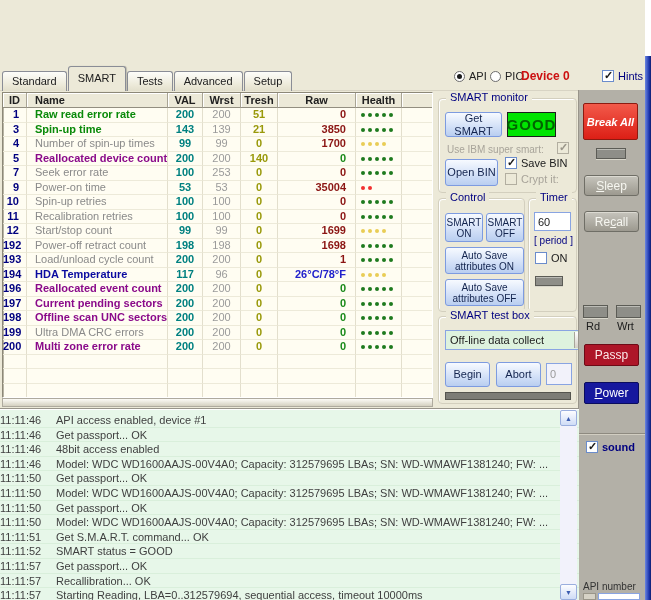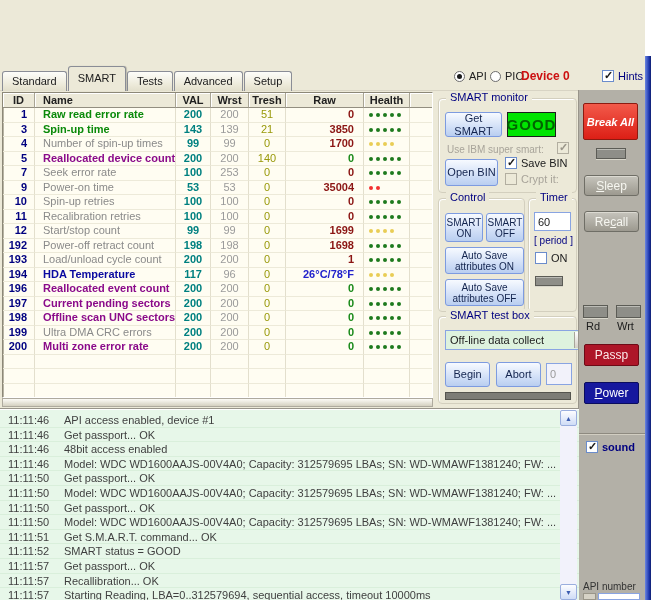--- a/index.html
+++ b/index.html
@@ -40,29 +40,29 @@
   #table { position:absolute; left:2px; top:92px; width:431px; height:306px; background:#fffdf2;
     border:1px solid #8c8878; border-right-color:#fff; border-bottom-color:#fff;
     box-shadow:inset 1px 1px 0 #b8b4a4; overflow:hidden; }
   .tr, #table-header { display:flex; }
   #table-header { height:15px; }
   .th { background:#ece9d8; border-right:1px solid #a8a494; border-bottom:1px solid #928e80;
     box-shadow:inset 1px 1px 0 #fff; font-weight:bold; text-align:center; line-height:14px; }
   .tr { height:14.5px; }
   .td { border-right:1px solid #e3dfcd; border-bottom:1px solid #edead9; line-height:13.8px;
     white-space:nowrap; overflow:hidden; }
-  .c-id,.h-id { width:32px; } .c-name,.h-name { width:141px; } .c-val,.h-val { width:35px; }
+  .c-id,.h-id { width:24px; } .c-name,.h-name { width:141px; } .c-val,.h-val { width:35px; }
   .c-wrst,.h-wrst { width:38px; } .c-tresh,.h-tresh { width:37px; } .c-raw,.h-raw { width:78px; }
   .c-health,.h-health { width:46px; } .c-fill,.h-fill { flex:1; border-right:none; }
   .h-name { text-align:left; padding-left:8px; }
   .c-id { text-align:right; padding-right:7px; color:#000080; font-weight:bold; }
   .c-name { padding-left:8px; }
   .c-val { text-align:center; color:#008080; font-weight:bold; }
   .c-wrst { text-align:center; color:#9a9a9a; }
-  .c-tresh { text-align:center; color:#99990a; font-weight:normal; }
+  .c-tresh { text-align:center; color:#99990a; font-weight:bold; }
   .c-raw { text-align:right; padding-right:9px; font-weight:bold; }
   .c-health { padding-left:5px; }
   .n-green { color:#0a8a0a; font-weight:bold; } .n-gray { color:#8a8a8a; }
   .n-purple { color:#8a0a8a; font-weight:bold; } .n-blue { color:#0a0aa0; font-weight:bold; }
   .r-red { color:#8b1513; } .r-green { color:#1a8a1a; } .r-blue { color:#2222cc; }
   .dot { display:inline-block; width:4px; height:4px; border-radius:50%; margin-right:3px;
     margin-top:5px; vertical-align:top; }
   .dot.green { background:#1e7a1e; } .dot.yellow { background:#e9cd55; } .dot.red { background:#f23030; }
   #h-scrollbar { position:absolute; left:2px; top:398px; width:431px; height:9px;
     background:linear-gradient(#fcfbf6,#d4d0c0); border:1px solid #aeaa9e; }
@@ -104,21 +104,21 @@
   .btn-power { position:absolute; background:#16189e; border:1px solid #0a0c5e; border-radius:2px;
     color:#fff; font-size:12px; display:flex; align-items:center; justify-content:center; }
   #side-sep { position:absolute; left:578px; top:433px; width:67px; height:2px;
     border-top:1px solid #8e8a80; border-bottom:1px solid #d2cec2; }
 
   
   #log { position:absolute; left:0; top:408px; width:579px; height:192px; background:#e7f7e9;
     border-top:1px solid #98948a; box-shadow:inset 0 1px 0 #fff; padding-top:4px; overflow:hidden; }
   .log-line { display:flex; height:14.6px; line-height:14px; border-bottom:1px solid #d9efdb;
     color:#3f3f3f; white-space:nowrap; overflow:hidden; }
-  .log-time { width:46px; margin-left:8px; flex:none; }
+  .log-time { width:46px; flex:none; }
   .log-msg { margin-left:10px; }
   #log-scroll { position:absolute; left:560px; top:410px; width:17px; height:190px; background:#f2f2fb; }
   .sc-btn { position:absolute; left:0; width:17px; height:16px;
     background:linear-gradient(#fdfdff,#cfdcf6); border:1px solid #9aaede; border-radius:2px;
     display:flex; align-items:center; justify-content:center; font-size:7px; color:#3c5cb0; }
 </style>
 </head>
 <body>
 
 <div id="win-top-dashes"></div>

